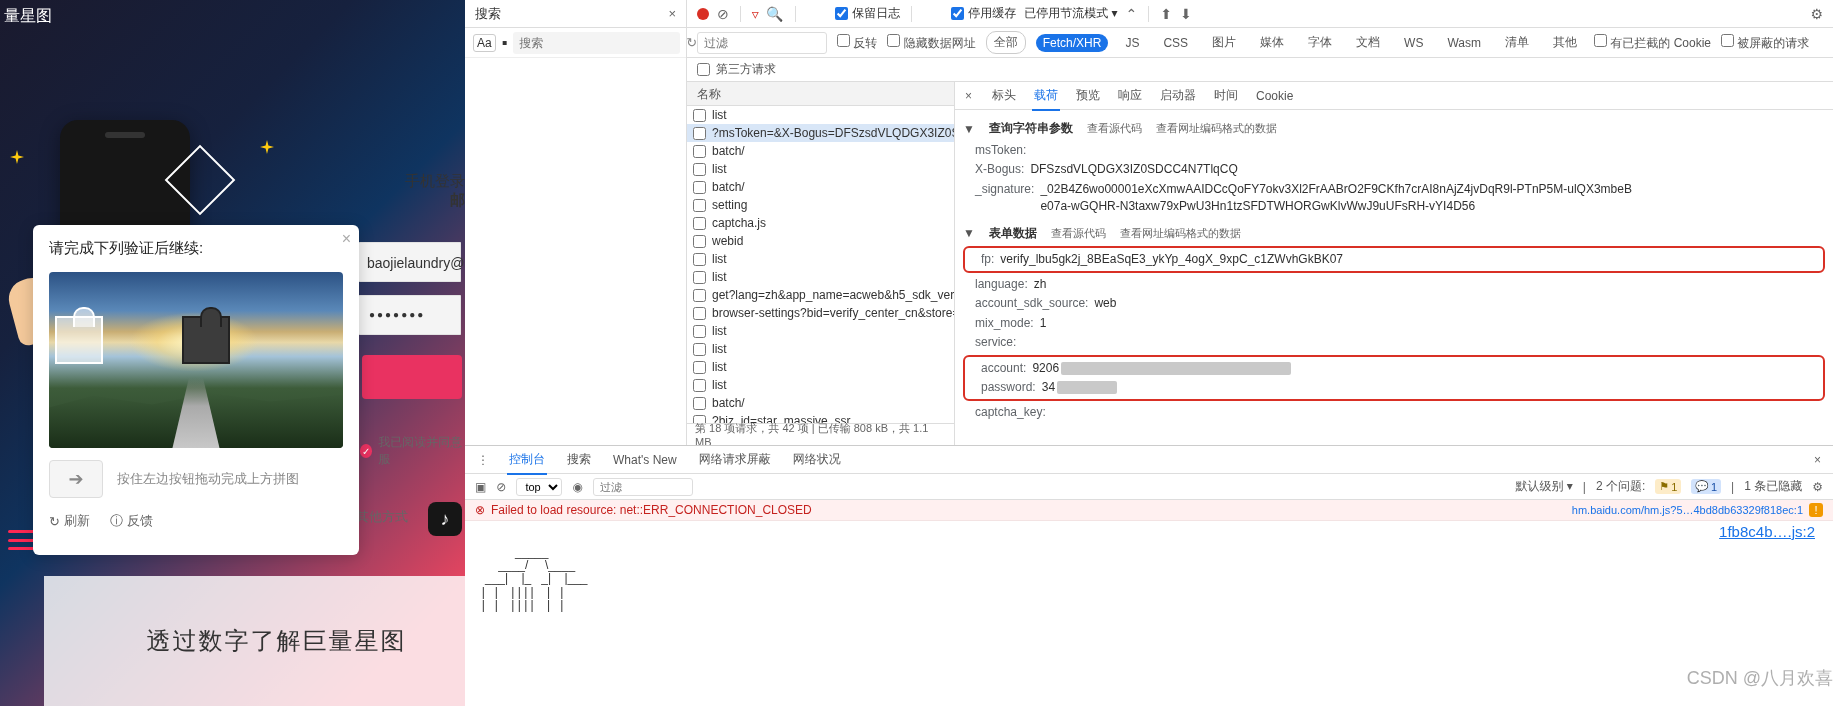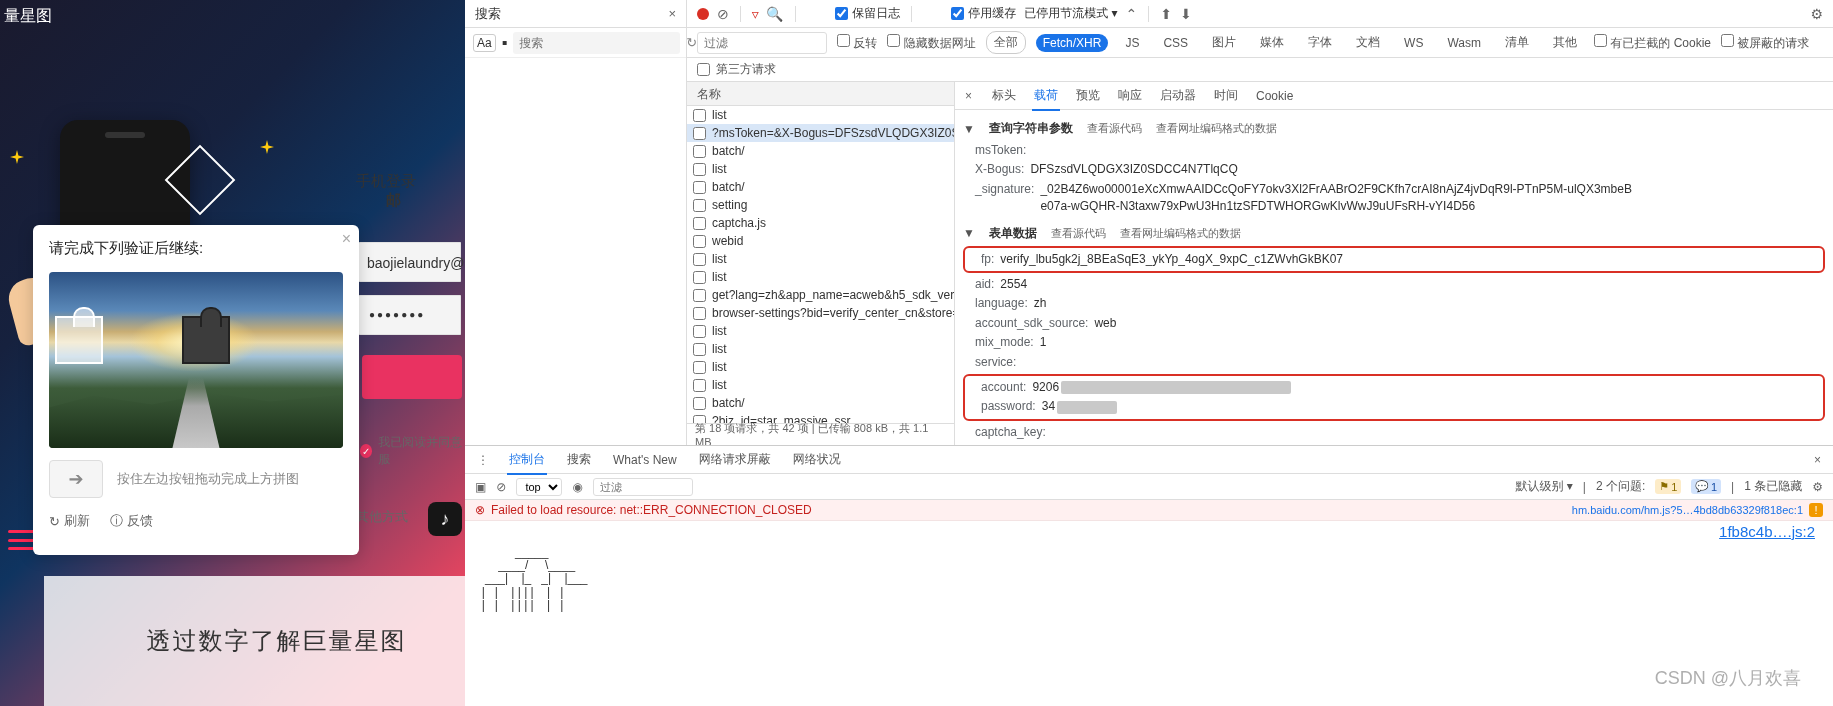--- a/index.html
+++ b/index.html
@@ -10,21 +10,21 @@
 .phone-mockup { position: absolute; top: 120px; left: 60px; width: 130px; height: 240px; background: #161616; border-radius: 18px; box-shadow: 0 4px 20px rgba(0,0,0,.4); }
 .phone-speaker { position: absolute; top: 12px; left: 50%; transform: translateX(-50%); width: 40px; height: 6px; background: #333; border-radius: 3px; }
 .star-diamond { position: absolute; top: 155px; left: 175px; width: 50px; height: 50px; border: 2px solid #fff; transform: rotate(45deg); }
 .hand-1 { position: absolute; top: 278px; left: 12px; width: 44px; height: 65px; background: #f4c99b; border-radius: 20px 20px 10px 10px; transform: rotate(-15deg);}
 .hand-2 { position: absolute; top: 275px; left: 240px; width: 44px; height: 65px; background: #f4c99b; border-radius: 20px 20px 10px 10px; transform: rotate(18deg);}
 .spark { position: absolute; width: 14px; height: 14px; background: #ffcb0f; clip-path: polygon(50% 0,60% 40%,100% 50%,60% 60%,50% 100%,40% 60%,0 50%,40% 40%); }
 .dy-btn { position: absolute; top: 502px; left: 428px; width: 34px; height: 34px; background: #161616; border-radius: 8px; color:#fff; display:flex; align-items:center; justify-content:center; font-size:18px; font-weight:bold; }
 .band { position:absolute; bottom:0; left:0; width:465px; height:130px; background: rgba(255,255,255,.82); display:flex; align-items:center; justify-content:center; font-size:24px; color:#333; letter-spacing:2px;margin-left:44px;}
 .ham { position:absolute; top:530px; left:8px; width:30px; height:20px; display:flex; flex-direction:column; justify-content:space-between;}
 .ham span{height:3px;background:#ff2853;border-radius:2px;}
-.login-tabs { position:absolute; top:172px; left:356px; font-size:15px; color:#333;}
+.login-tabs { position:absolute; top:172px; left:356px; font-size:15px; color:#333;text-align:right;}
 .login-tabs b{margin-left:30px;}
 .login-email { position:absolute; top:242px; left:356px; width:105px; height:40px; background:#f4f4f4; border:1px solid #e3e3e3; border-radius:4px 0 0 4px; padding:0 10px; line-height:40px; font-size:14px; color:#333;}
 .login-pw { position:absolute; top:295px; left:356px; width:105px; height:40px; background:#f4f4f4; border:1px solid #e3e3e3; border-radius:4px 0 0 4px; padding:0 12px; line-height:38px; font-size:10px; color:#333; letter-spacing:2px;}
 .login-btn { position:absolute; top:355px; left:362px; width:100px; height:44px; background:#e93261; border-radius:4px;}
 .read-row { position:absolute; top:434px; left:360px; font-size:12px; color:#666; display:flex; align-items:center; gap:6px;}
 .read-row .ck{width:14px;height:14px;border-radius:50%;background:#e93261;display:flex;align-items:center;justify-content:center;color:#fff;font-size:10px;}
 .other-way{position:absolute;top:508px;left:356px;font-size:13px;color:#666;}
 
 
 .captcha-modal { position:absolute; top:225px; left:33px; width:326px; height:330px; background:#fff; border-radius:6px; box-shadow:0 2px 16px rgba(0,0,0,.2); padding:14px 16px; }
@@ -119,21 +119,21 @@
 .console-line{display:flex;padding:3px 10px;border-bottom:1px solid #f3e3e3;}
 .console-line.err{background:#fff0f0;color:#c5221f;}
 .console-line .ico{width:16px;color:#c5221f;}
 .console-line .msg{flex:1;}
 .console-line .src{color:#1a73e8;font-size:11px;}
 .console-line .src .warn{display:inline-block;width:14px;height:14px;background:#f29900;color:#fff;border-radius:3px;text-align:center;line-height:14px;margin-left:6px;}
 .console-line2{display:flex;padding:2px 18px;justify-content:flex-end;font-size:15px;}
 .console-line2 a{color:#1a73e8;text-decoration:underline;}
 .ascii{padding:4px 10px;color:#333;white-space:pre;line-height:1.1;}
 
-.watermark{position:absolute;right:32px;bottom:16px;color:rgba(120,120,120,.6);font-size:18px;}
+.watermark{position:absolute;right:0;bottom:16px;color:rgba(120,120,120,.6);font-size:18px;}
 </style>
 </head>
 <body>
 
 <div class="site-bg">
   <div style="position:absolute;top:6px;left:4px;color:#fff;font-size:16px;">量星图</div>
   <div class="phone-mockup">
       <div class="phone-speaker"></div>
     </div>
   <div class="star-diamond"></div>
@@ -371,24 +371,20 @@
             <span class="lnk">查看源代码</span>
             <span class="lnk">查看网址编码格式的数据</span>
           </div>
           <div class="redbox">
             <div class="kv">
                 <span class="k">fp</span>
                 <span class="v">verify_lbu5gk2j_8BEaSqE3_ykYp_4ogX_9xpC_c1ZWvhGkBK07</span>
               </div>
           </div>
           <div class="kv">
-              <span class="k">aid</span>
-              <span class="v">2554</span>
-            </div>
-          <div class="kv">
               <span class="k">language</span>
               <span class="v">zh</span>
             </div>
           <div class="kv">
               <span class="k">account_sdk_source</span>
               <span class="v">web</span>
             </div>
           <div class="kv">
               <span class="k">mix_mode</span>
               <span class="v">1</span>

